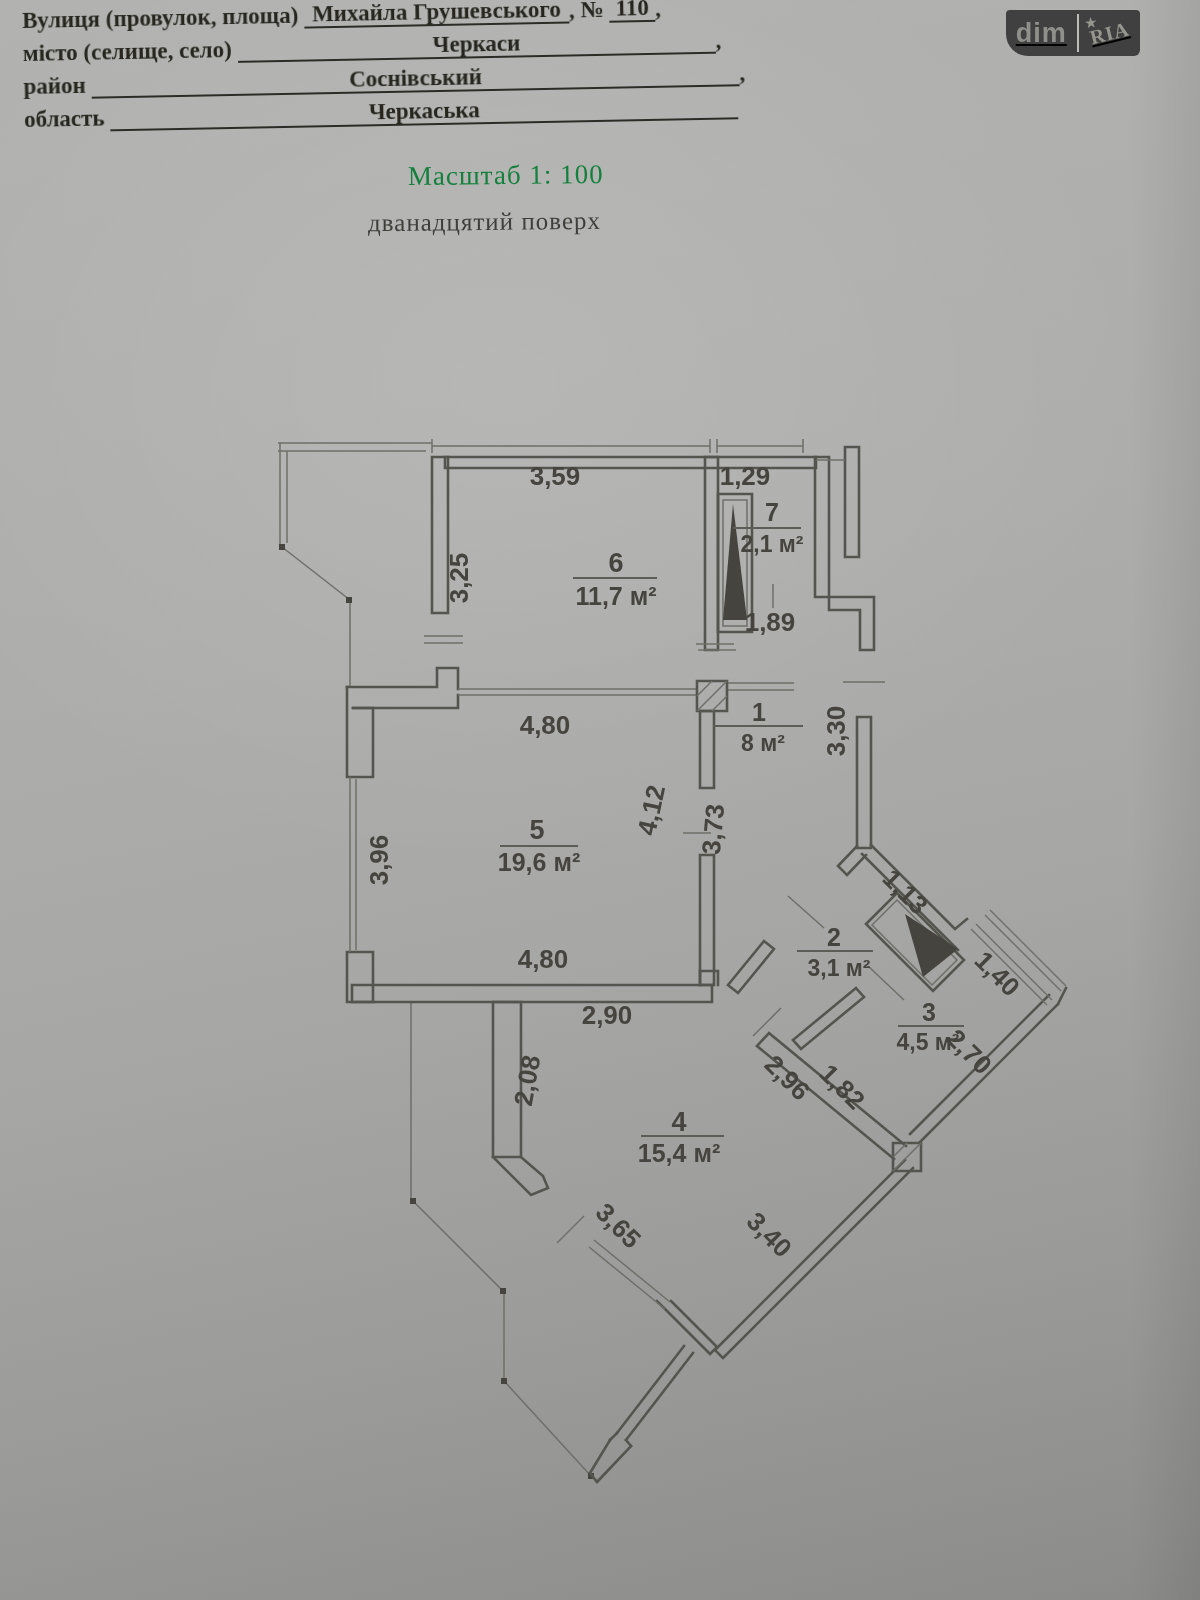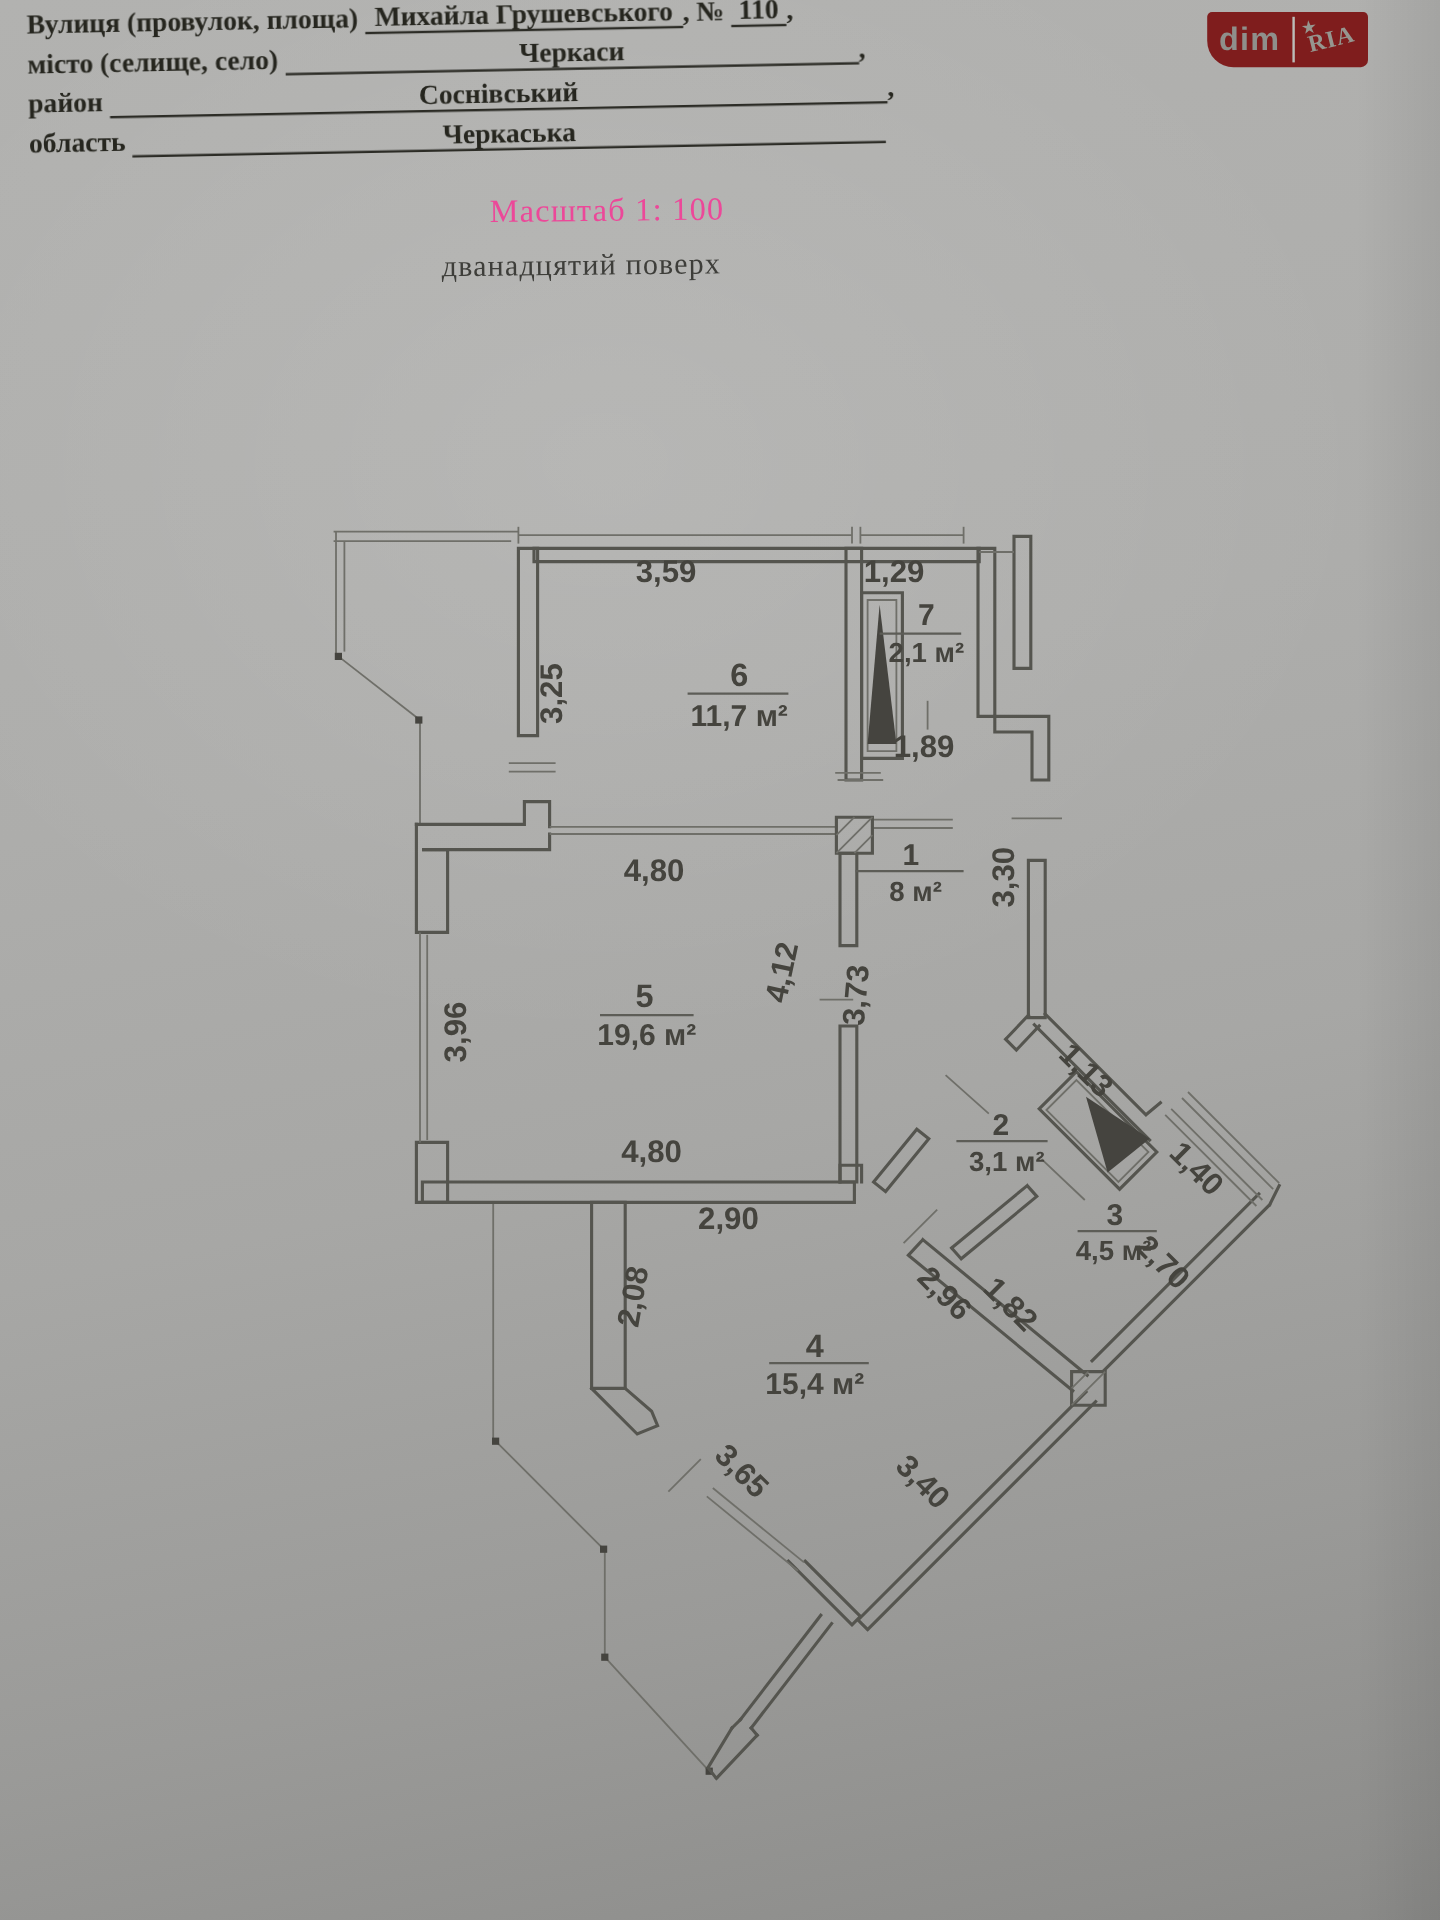--- a/index.html
+++ b/index.html
@@ -14,29 +14,29 @@
     background:linear-gradient(90deg,rgba(0,0,0,0) 0%,rgba(0,0,0,0.07) 100%);}
   
   .form{position:absolute;left:22px;top:8px;width:790px;color:#26261f;
     font-size:23px;font-weight:bold;transform:rotate(-1.1deg);transform-origin:0 0;
     filter:blur(.3px);}
   .frow{margin-bottom:7px;white-space:nowrap;}
   .u{display:inline-block;border-bottom:2px solid #2c2c26;text-align:center;
      line-height:24px;vertical-align:bottom;}
   
   .logo{position:absolute;left:1006px;top:10px;width:134px;height:46px;
-    background:#7f1d1d;border-radius:4px 4px 6px 22px;display:flex;align-items:center;
-    font-family:"Liberation Sans", sans-serif;}
+    background:#404040;border-radius:4px 4px 6px 22px;display:flex;align-items:center;
+    font-family:"Liberation Sans", sans-serif;text-decoration:underline;}
   .logo .dim{flex:1.15;text-align:center;color:#8f8f8b;font-size:27px;font-weight:bold;letter-spacing:1px;}
   .logo .sep{width:2px;height:38px;background:#bcbcb8;}
   .logo .ria{flex:1;text-align:center;color:#96968f;font-size:20px;font-weight:bold;
     font-family:"Liberation Serif",serif;letter-spacing:1px;transform:rotate(-14deg);position:relative;}
   .logo .star{position:absolute;top:-11px;left:9px;font-size:13px;transform:rotate(8deg);}
   
-  .cap1{position:absolute;left:0;top:160px;width:1001px;text-align:center;color:#ec4899;
+  .cap1{position:absolute;left:0;top:160px;width:1001px;text-align:center;color:#15803d;
     font-size:27px;letter-spacing:1px;filter:blur(.3px);}
   .cap1 .in{display:inline-block;transform:rotate(-0.6deg);margin-left:10px;}
   .cap2{position:absolute;left:0;top:208px;width:968px;text-align:center;color:#3e3e3a;
     font-size:25px;letter-spacing:1px;filter:blur(.3px);}
   .cap2 .in{display:inline-block;transform:rotate(-0.6deg);}
   
   svg{position:absolute;left:0;top:0;}
   .w{fill:none;stroke:#55554f;stroke-width:2.6;stroke-linecap:square;stroke-linejoin:miter;}
   .t{fill:none;stroke:#6f6f69;stroke-width:1.5;stroke-linecap:butt;}
   .tk{fill:none;stroke:#5d5d57;stroke-width:1.8;}

